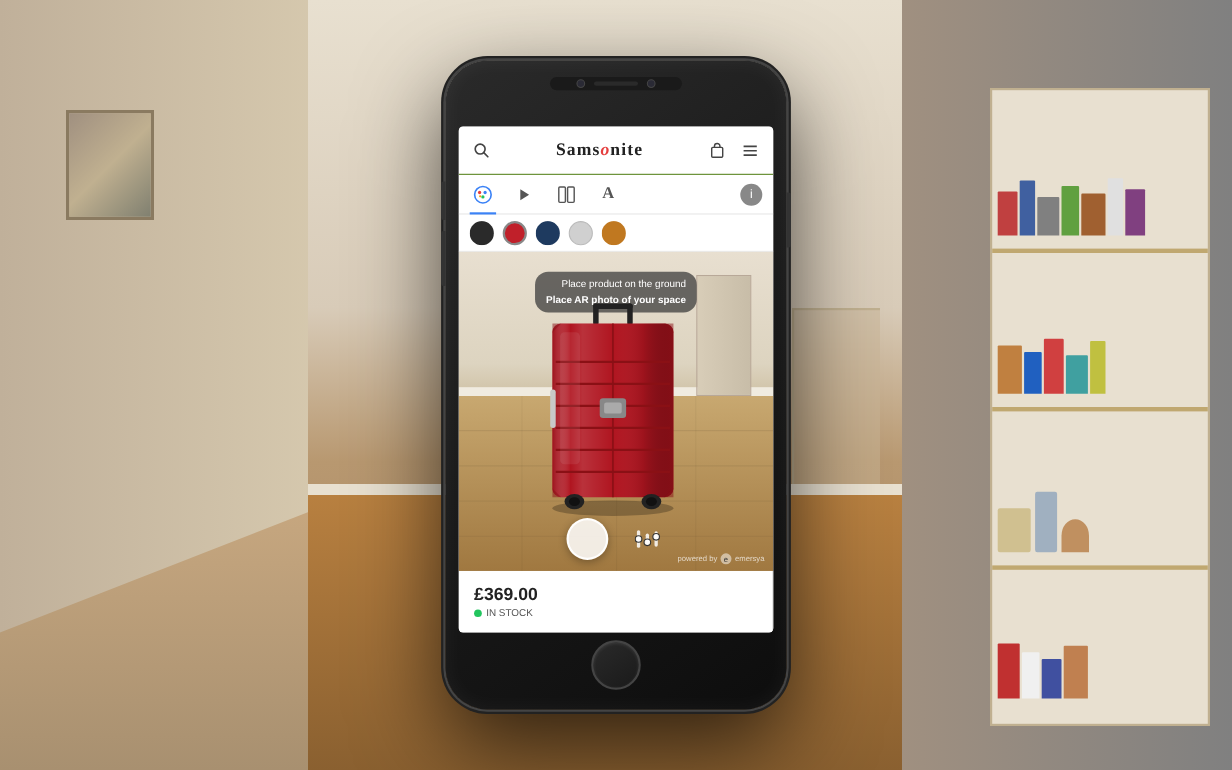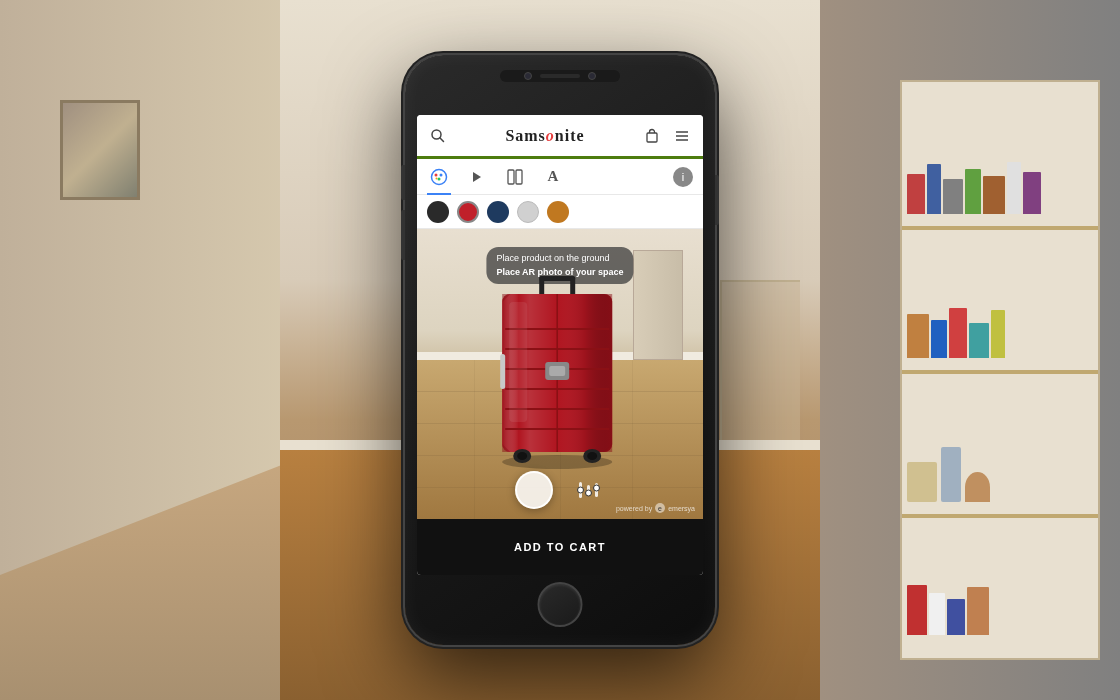--- a/index.html
+++ b/index.html
@@ -177,21 +177,21 @@
     }
 
     
     .app-header {
       height: 44px;
       background: white;
       display: flex;
       align-items: center;
       justify-content: space-between;
       padding: 0 12px;
-      border-bottom: 3px solid #4d7c0f;
+      border-bottom: 1px solid #4d7c0f;
       flex-shrink: 0;
       gap: 25px;
     }
     .header-logo {
       font-family: Georgia, serif;
       font-size: 16px;
       font-weight: bold;
       color: #222;
       letter-spacing: 1px;
     }
@@ -310,21 +310,21 @@
     
     .ar-tooltip {
       position: absolute;
       top: 18px; left: 50%;
       transform: translateX(-50%);
       background: rgba(60,60,60,0.75);
       color: white;
       padding: 5px 10px;
       border-radius: 12px;
       font-size: 9px;
-      text-align: left;
+      text-align: right;
       line-height: 1.5;
       white-space: nowrap;
     }
     .ar-tooltip .bold {
       font-weight: bold;
     }
 
     
     .luggage-container {
       position: absolute;
@@ -650,20 +650,26 @@
           <span>powered by</span>
           <svg width="12" height="12" viewBox="0 0 12 12">
             <circle cx="6" cy="6" r="5" fill="rgba(255,255,255,0.5)"></circle>
             <text x="6" y="9" text-anchor="middle" font-size="7" fill="#333">e</text>
           </svg>
           <span>emersya</span>
         </div>
       </div>
 
       <div class="app-bottom">
-        <div class="add-to-cart-btn">ADD TO CART</div>
+        <div class="price-section">
+          <div class="price-amount">£369.00</div>
+          <div class="price-stock">
+            <div class="stock-dot"></div>
+            <span>IN STOCK</span>
+          </div>
+        </div>
       </div>
 
     </div>
 
     <div class="phone-home"></div>
   </div>
 </div>
 
 </body></html>

